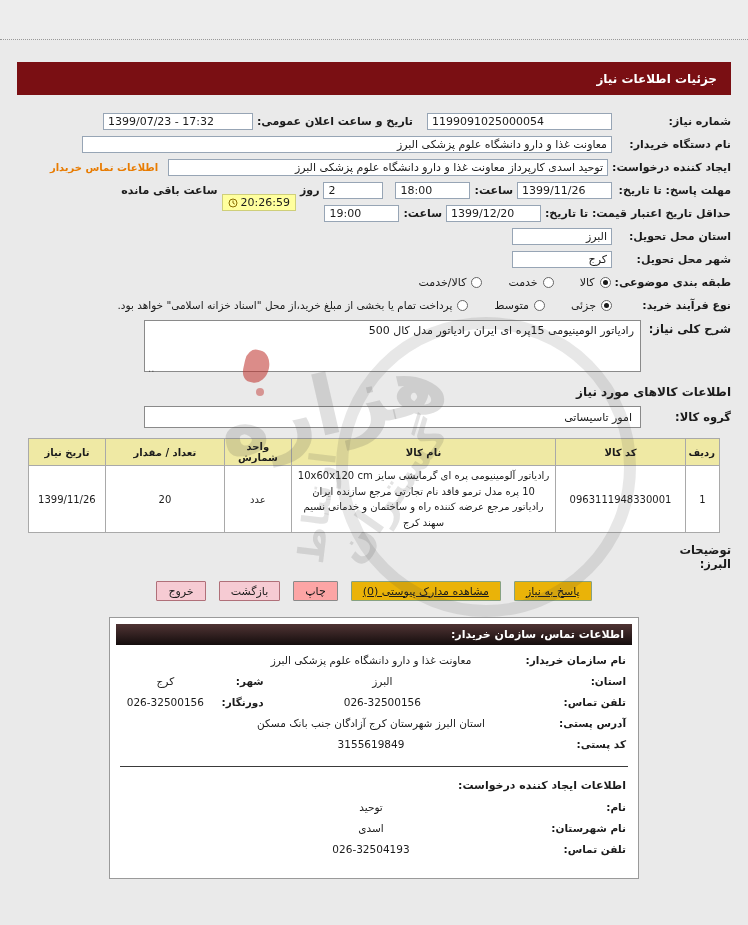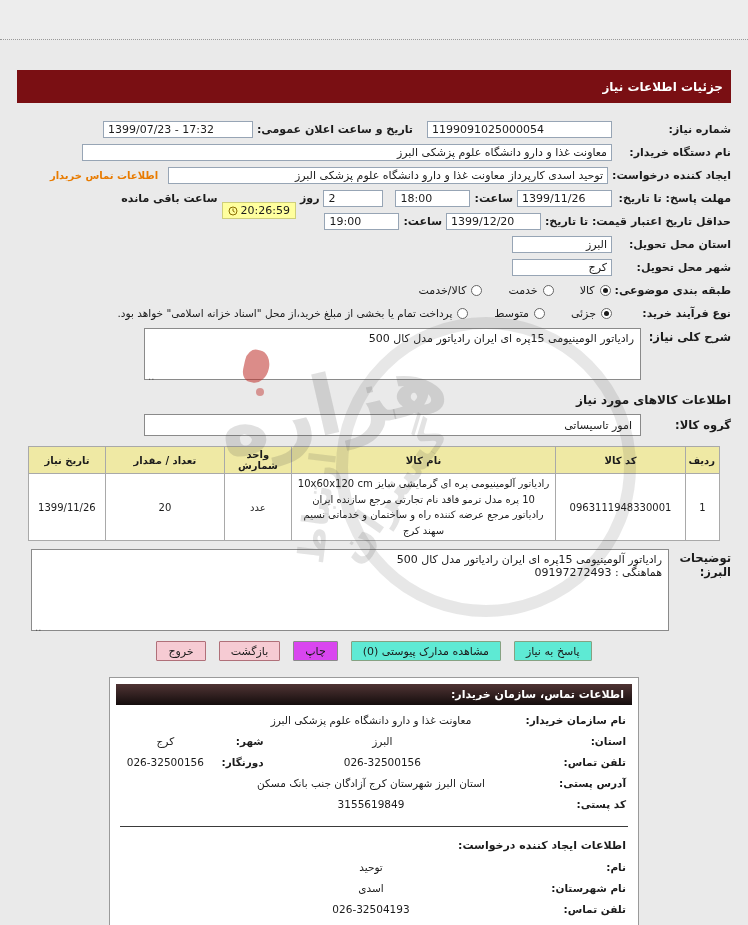--- a/index.html
+++ b/index.html
@@ -5,22 +5,22 @@
   * { box-sizing: border-box; }
   html,body { margin:0; padding:0; }
   body {
     width:748px; height:925px; overflow:hidden; position:relative;
     background:#eaeaea; direction:rtl;
     font-family:"DejaVu Sans","Liberation Sans",sans-serif;
     font-size:11px; color:#1b1b1b;
   }
   .top-strip { height:40px; background:#ededed; border-bottom:1px dotted #999; }
   .title-bar {
-    margin:30px 17px 0; height:33px; background:#7a0f13; color:#fff;
-    display:flex; align-items:center; padding:0 8px; font-size:12px; font-weight:bold;
+    margin:22px 17px 0; height:33px; background:#7a0f13; color:#fff;
+    display:flex; align-items:center; padding:0 14px; font-size:12px; font-weight:bold;
   }
   .form { margin:17px 17px 0; }
   .row { display:flex; align-items:center; margin-bottom:5px; height:18px; gap:4px; }
   .lbl { font-weight:bold; white-space:nowrap; }
   .lblcol { min-width:115px; }
   .input {
     background:#fff; border:1px solid #97a5b5; height:17px; line-height:15px;
     padding:0 4px; font-size:11px; overflow:hidden; white-space:nowrap; flex:none;
   }
   .num { direction:ltr; text-align:left; unicode-bidi:embed; }
@@ -55,23 +55,23 @@
   td.date-cell { vertical-align:top; padding-top:4px; }
   .col-row{width:34px}.col-code{width:128px}.col-name{width:262px}.col-unit{width:66px}.col-qty{width:118px}.col-date{width:76px}
 
   .notes-row { margin:8px 17px 0; display:flex; align-items:flex-start; }
   .notes-label { font-weight:bold; width:62px; padding-top:2px; font-size:11.5px; }
   .notes-box { width:638px; height:82px; }
 
   .btn-row { margin:10px 0 0; display:flex; justify-content:center; gap:13px; }
   .btn {
     font-family:inherit; font-size:11px; padding:2px 11px; height:20px;
-    border:1px solid #8a8a8a; background:#d946ef; cursor:pointer; border-radius:1px; color:#1b1b1b;
-  }
-  .btn-green { background:#5eead4; border-color:#86a182; }
+    border:1px solid #8a8a8a; background:#fca5a5; cursor:pointer; border-radius:1px; color:#1b1b1b;
+  }
+  .btn-green { background:#eab308; border-color:#86a182;text-decoration:underline; }
   .btn-pink { background:#f6cbd3; border-color:#b07079; }
 
   .card {
     width:530px; margin:16px auto 0; background:#fff; border:1px solid #9a9a9a;
     padding:6px 6px 14px; position:relative; z-index:2; min-height:262px;
   }
   .card-header { background:linear-gradient(#503434,#140d0d); color:#fff; font-weight:bold; font-size:11px; padding:4px 8px; }
   .crow { display:flex; align-items:flex-start; margin:9px 6px 0; font-size:10.5px; }
   .clabel { font-weight:bold; width:105px; flex:none;margin-left:20px; }
   .cvalue { width:260px; text-align:center; }
@@ -225,24 +225,20 @@
       <td class="name-cell">رادیاتور آلومینیومی پره ای گرمایشی سایز 10x60x120 cm 10 پره مدل ترمو فاقد نام تجارتی مرجع سازنده ایران رادیاتور مرجع عرضه کننده راه و ساختمان و خدماتی نسیم سهند کرج</td>
       <td>عدد</td>
       <td>20</td>
       <td class="num date-cell" style="text-align:center">1399/11/26</td>
     </tr>
   </tbody>
 </table>
 
 <div class="notes-row">
   <span class="notes-label">توضیحات البرز:</span>
-  <div class="box notes-box">
-    <div>رادیاتور آلومینیومی 15پره ای ایران رادیاتور مدل کال 500</div>
-    <div>هماهنگی : 09197272493</div>
-  </div>
 </div>
 
 <div class="btn-row">
   <button class="btn btn-green">پاسخ به نیاز</button>
   <button class="btn btn-green">مشاهده مدارک پیوستی (0)</button>
   <button class="btn">چاپ</button>
   <button class="btn btn-pink">بازگشت</button>
   <button class="btn btn-pink">خروج</button>
 </div>
 

